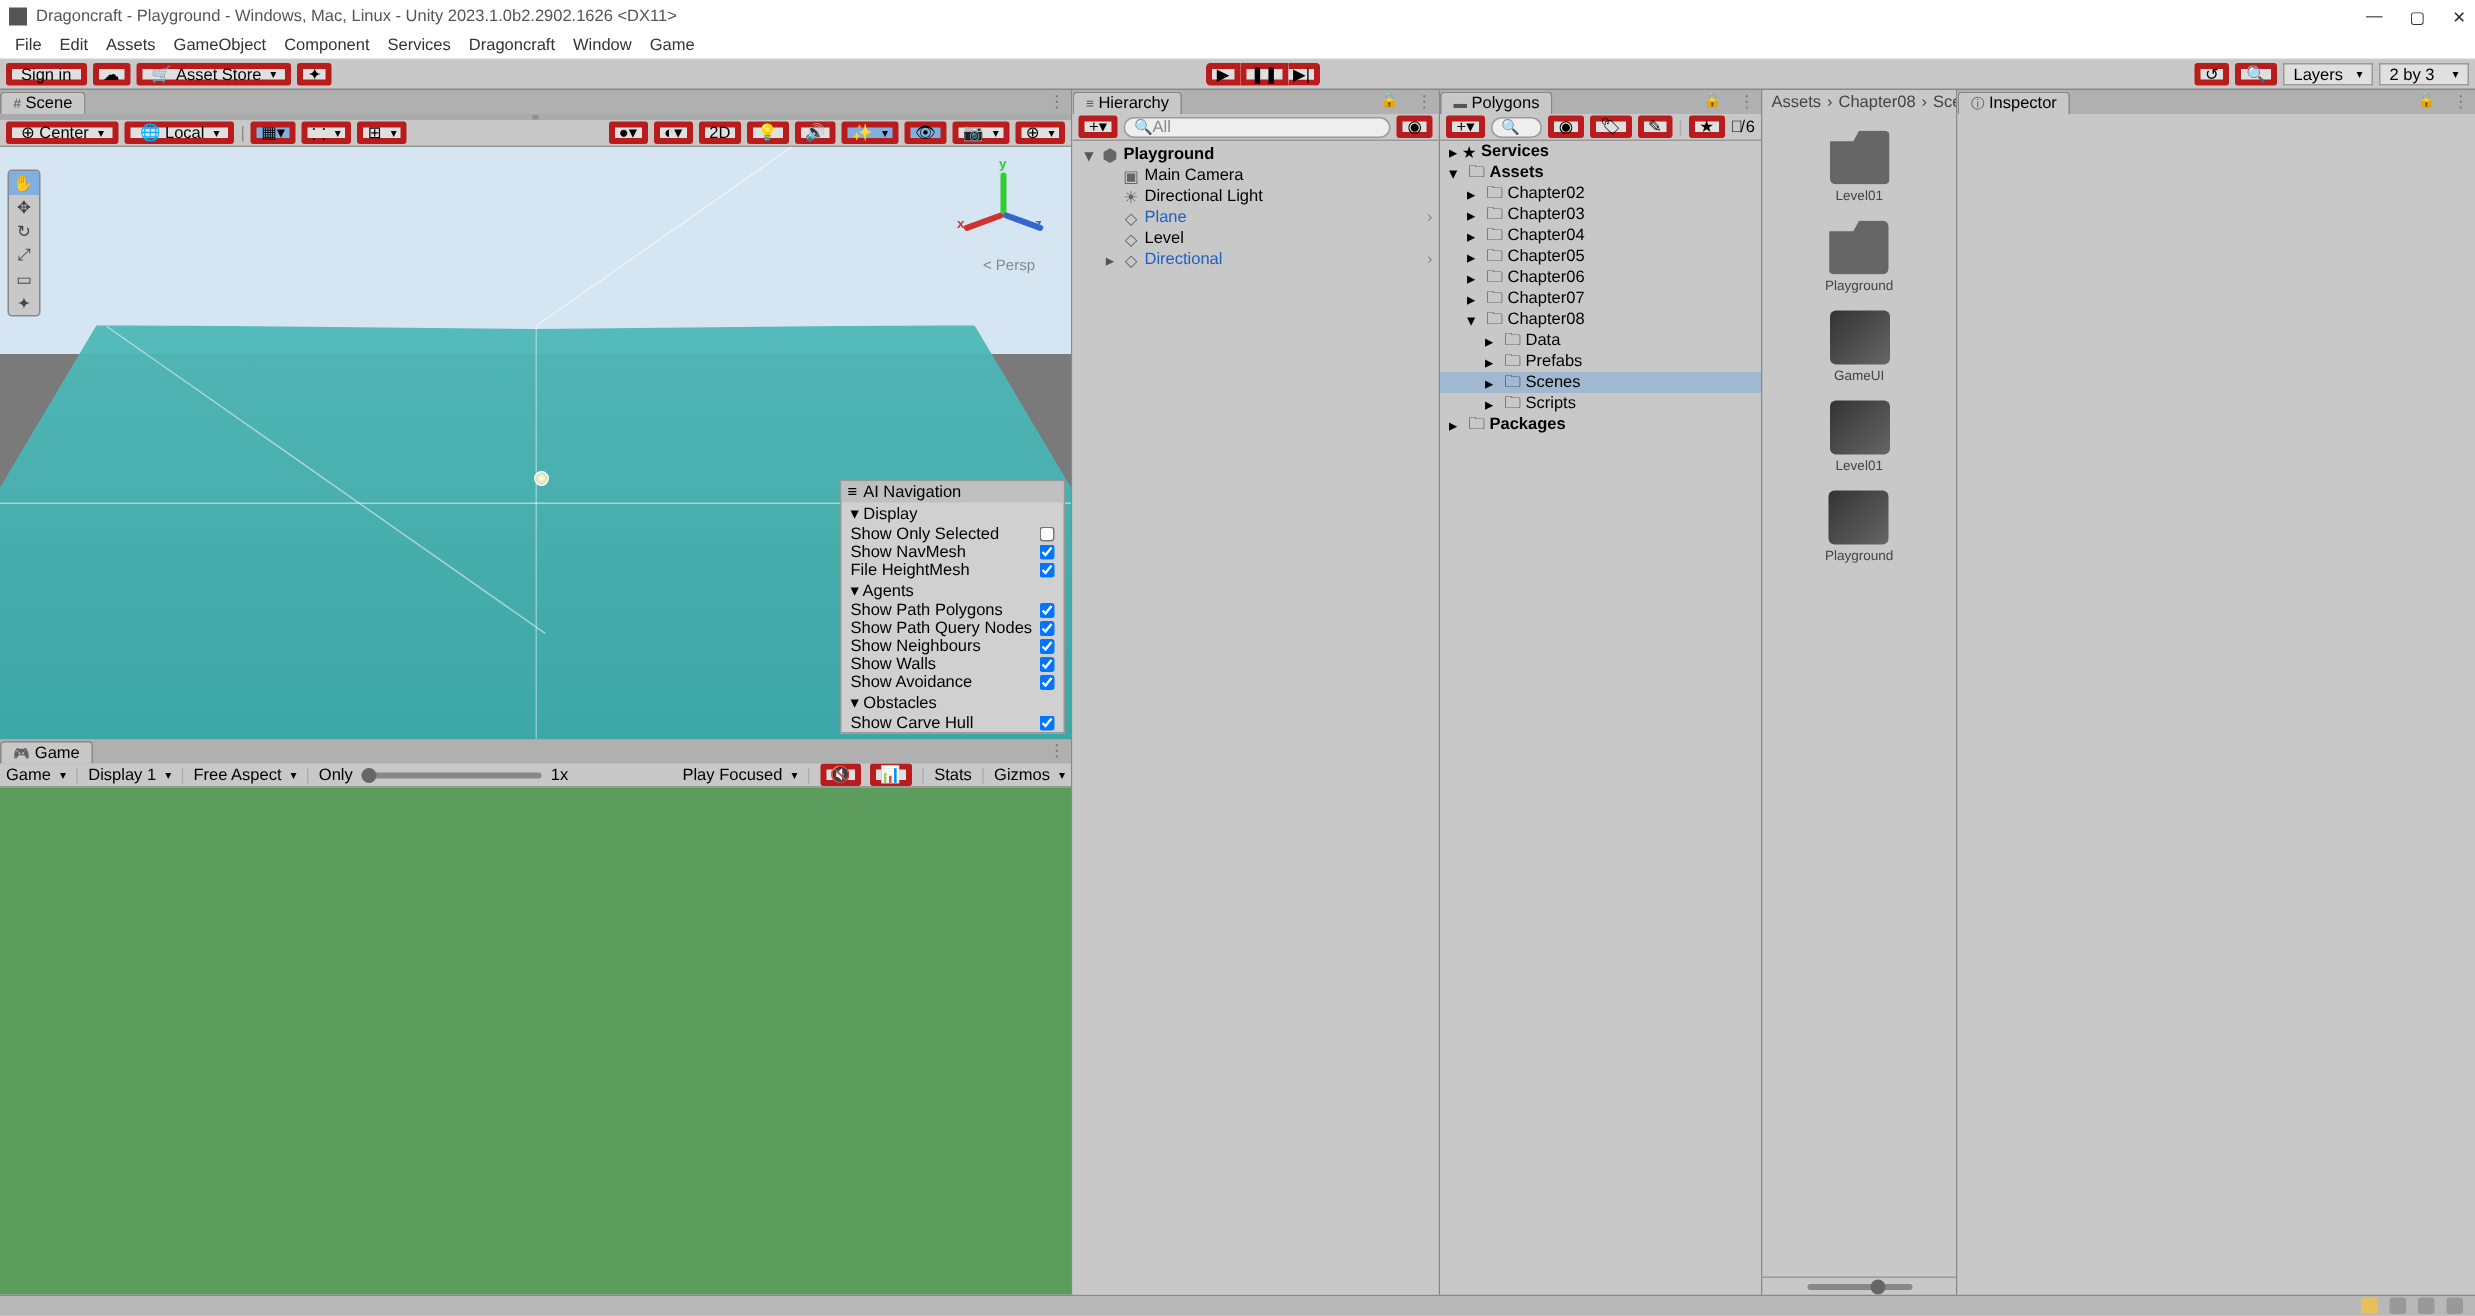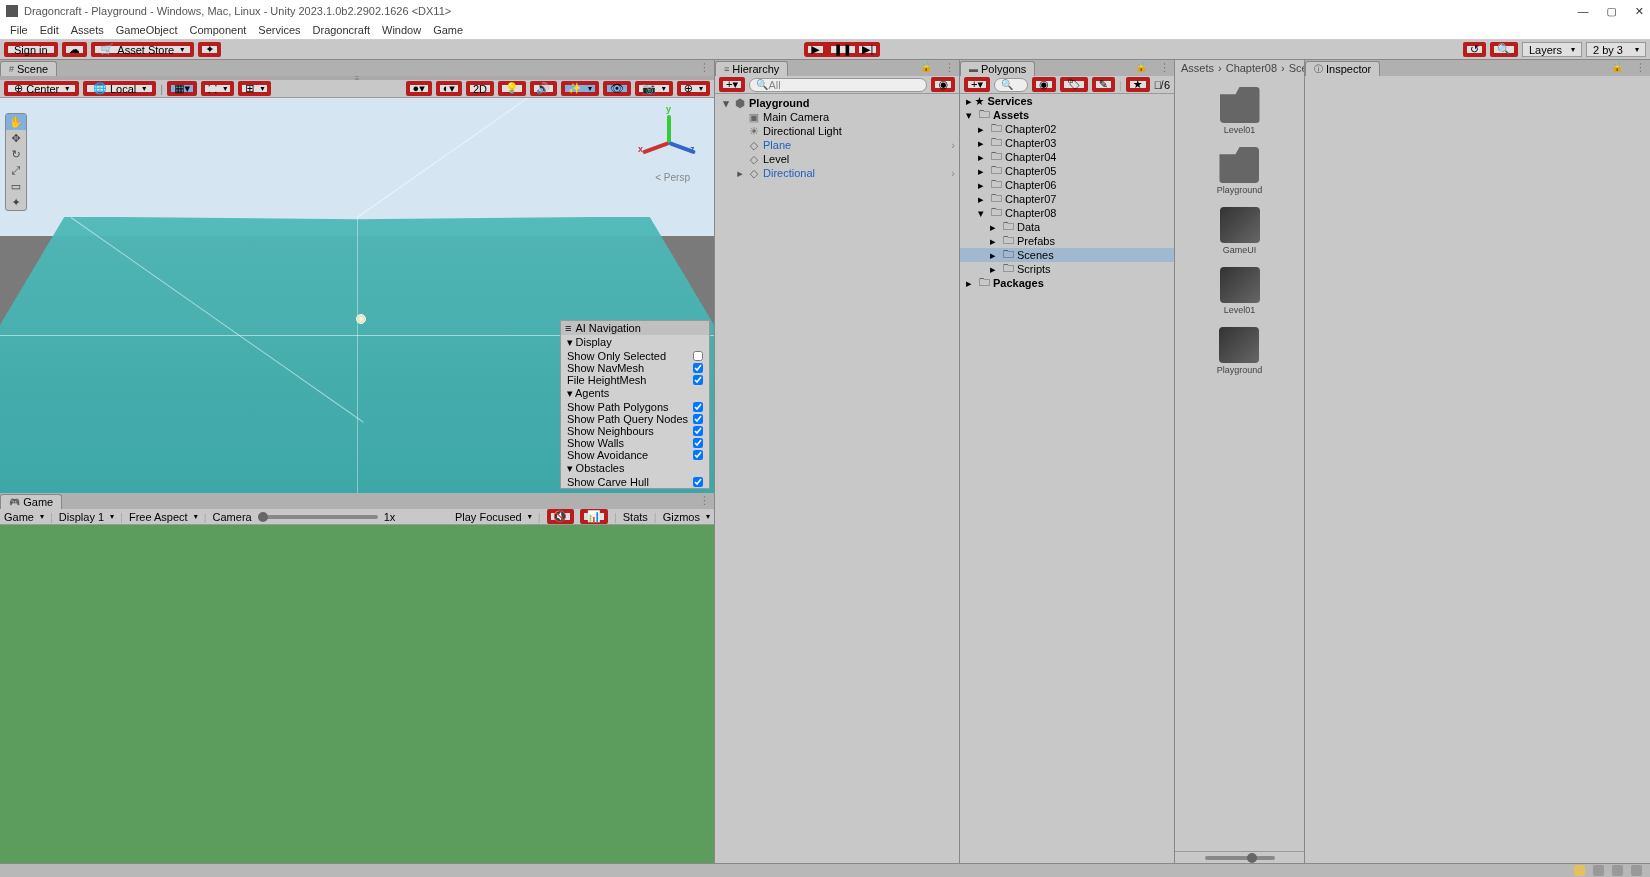--- a/index.html
+++ b/index.html
@@ -232,21 +232,21 @@
           </span>
         <span class="pane-menu">⋮</span>
       </div>
       <div class="game-toolbar">
         <span class="dd caret">Game</span>
         <span style="color:#aaa">|</span>
         <span class="dd caret">Display 1</span>
         <span style="color:#aaa">|</span>
         <span class="dd caret">Free Aspect</span>
         <span style="color:#aaa">|</span>
-        <span>Camera</span>
+        <span>Only</span>
         <div class="slider">
             <div class="thumb"></div>
           </div>
         <span>1x</span>
         <div class="flex-grow"></div>
         <span class="dd caret">Play Focused</span>
         <span style="color:#aaa">|</span>
         <span class="btn mini">🔇</span>
         <span class="btn mini">📊</span>
         <span style="color:#aaa">|</span>

